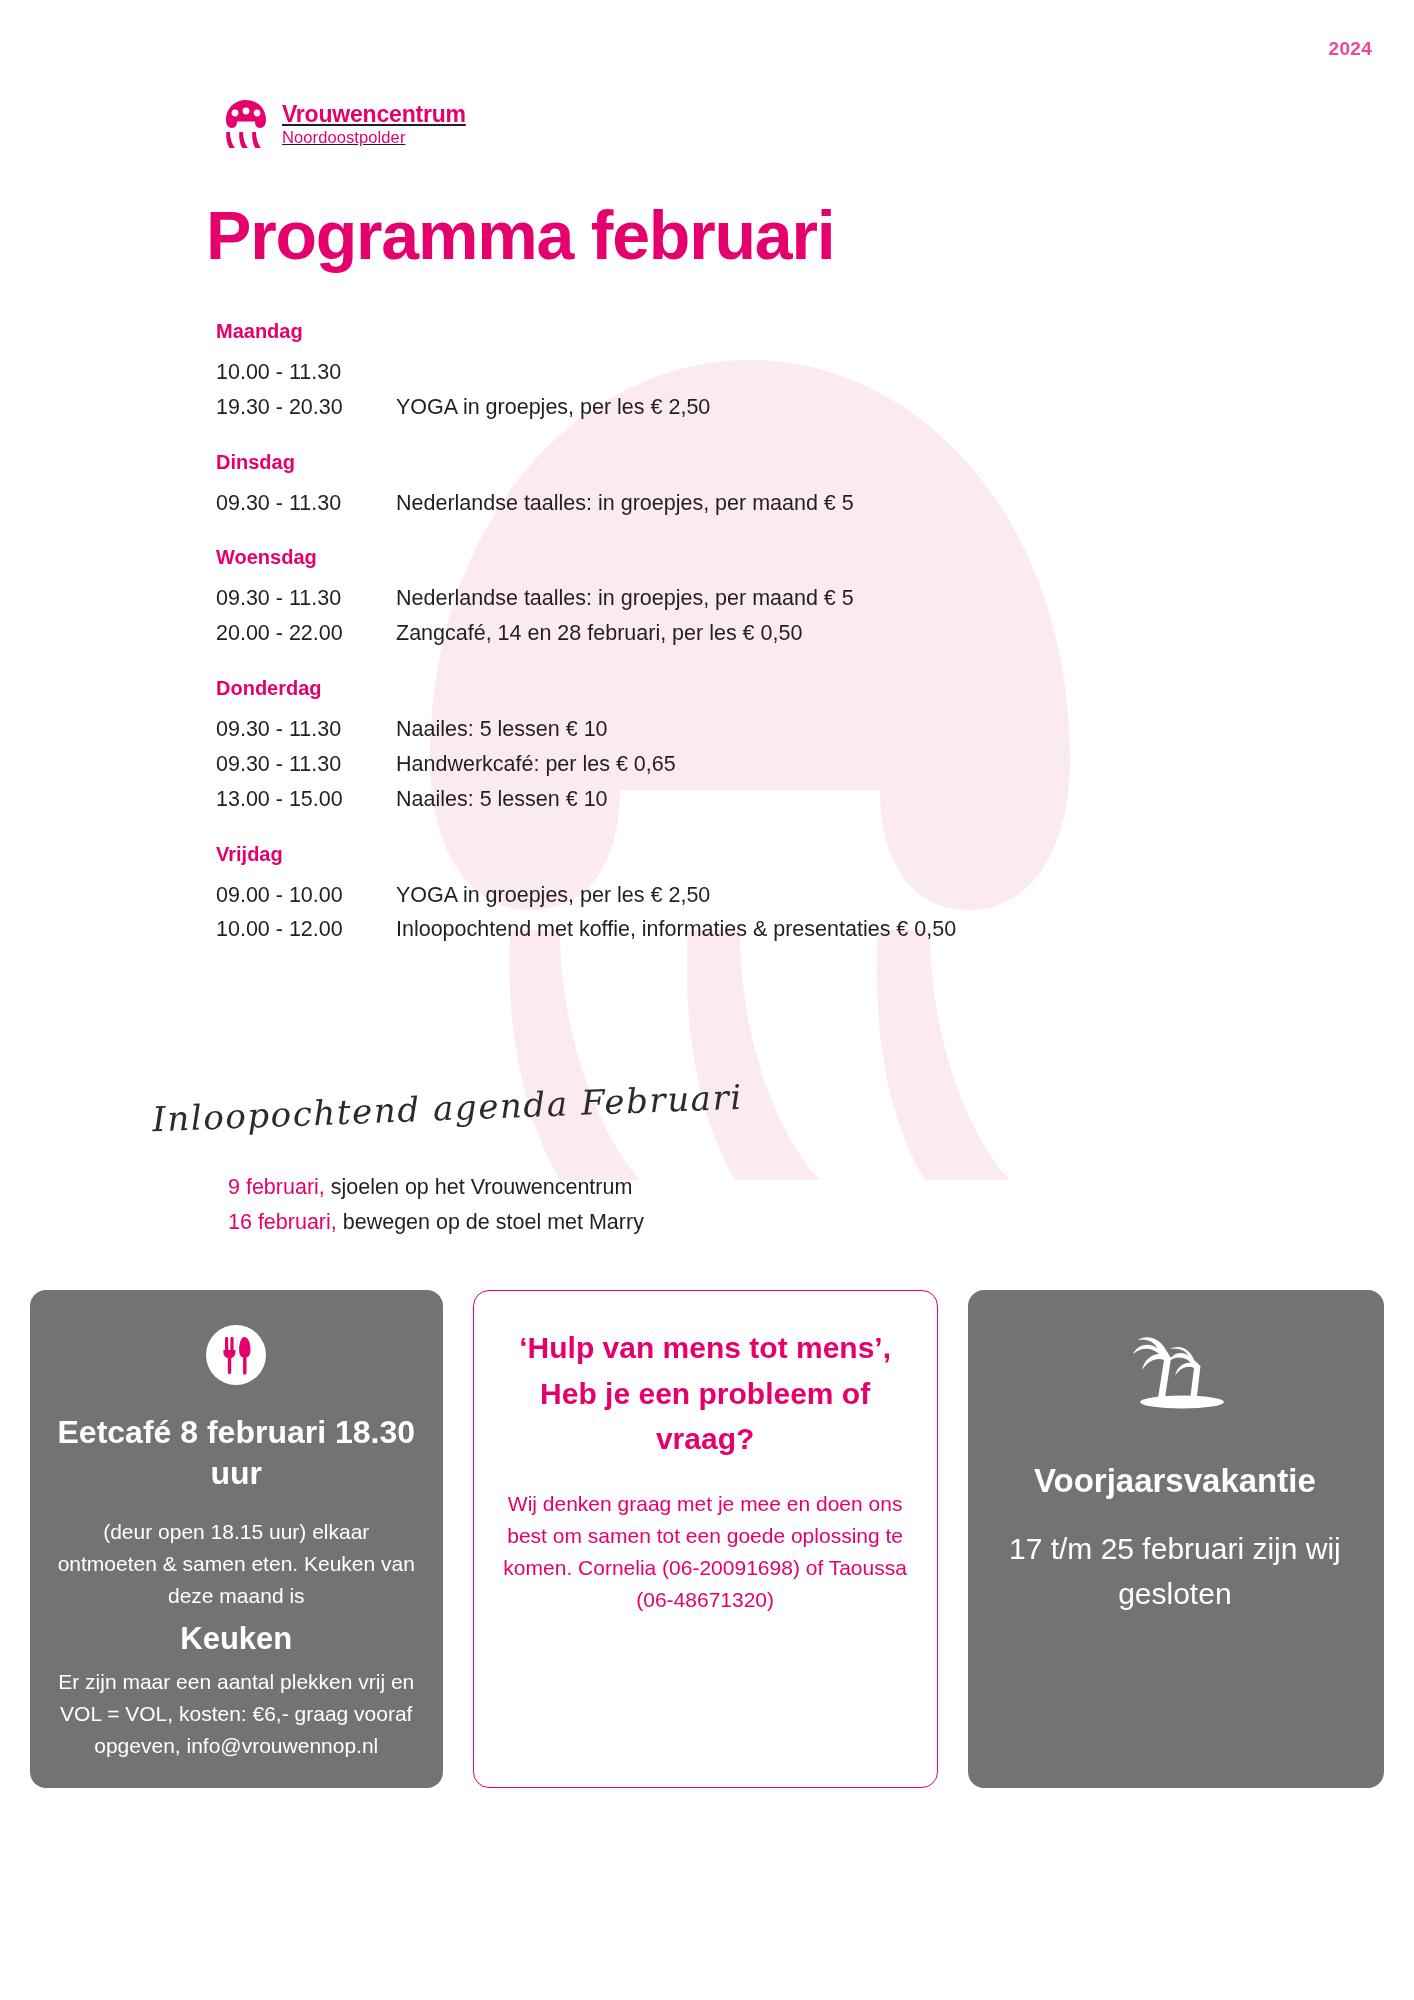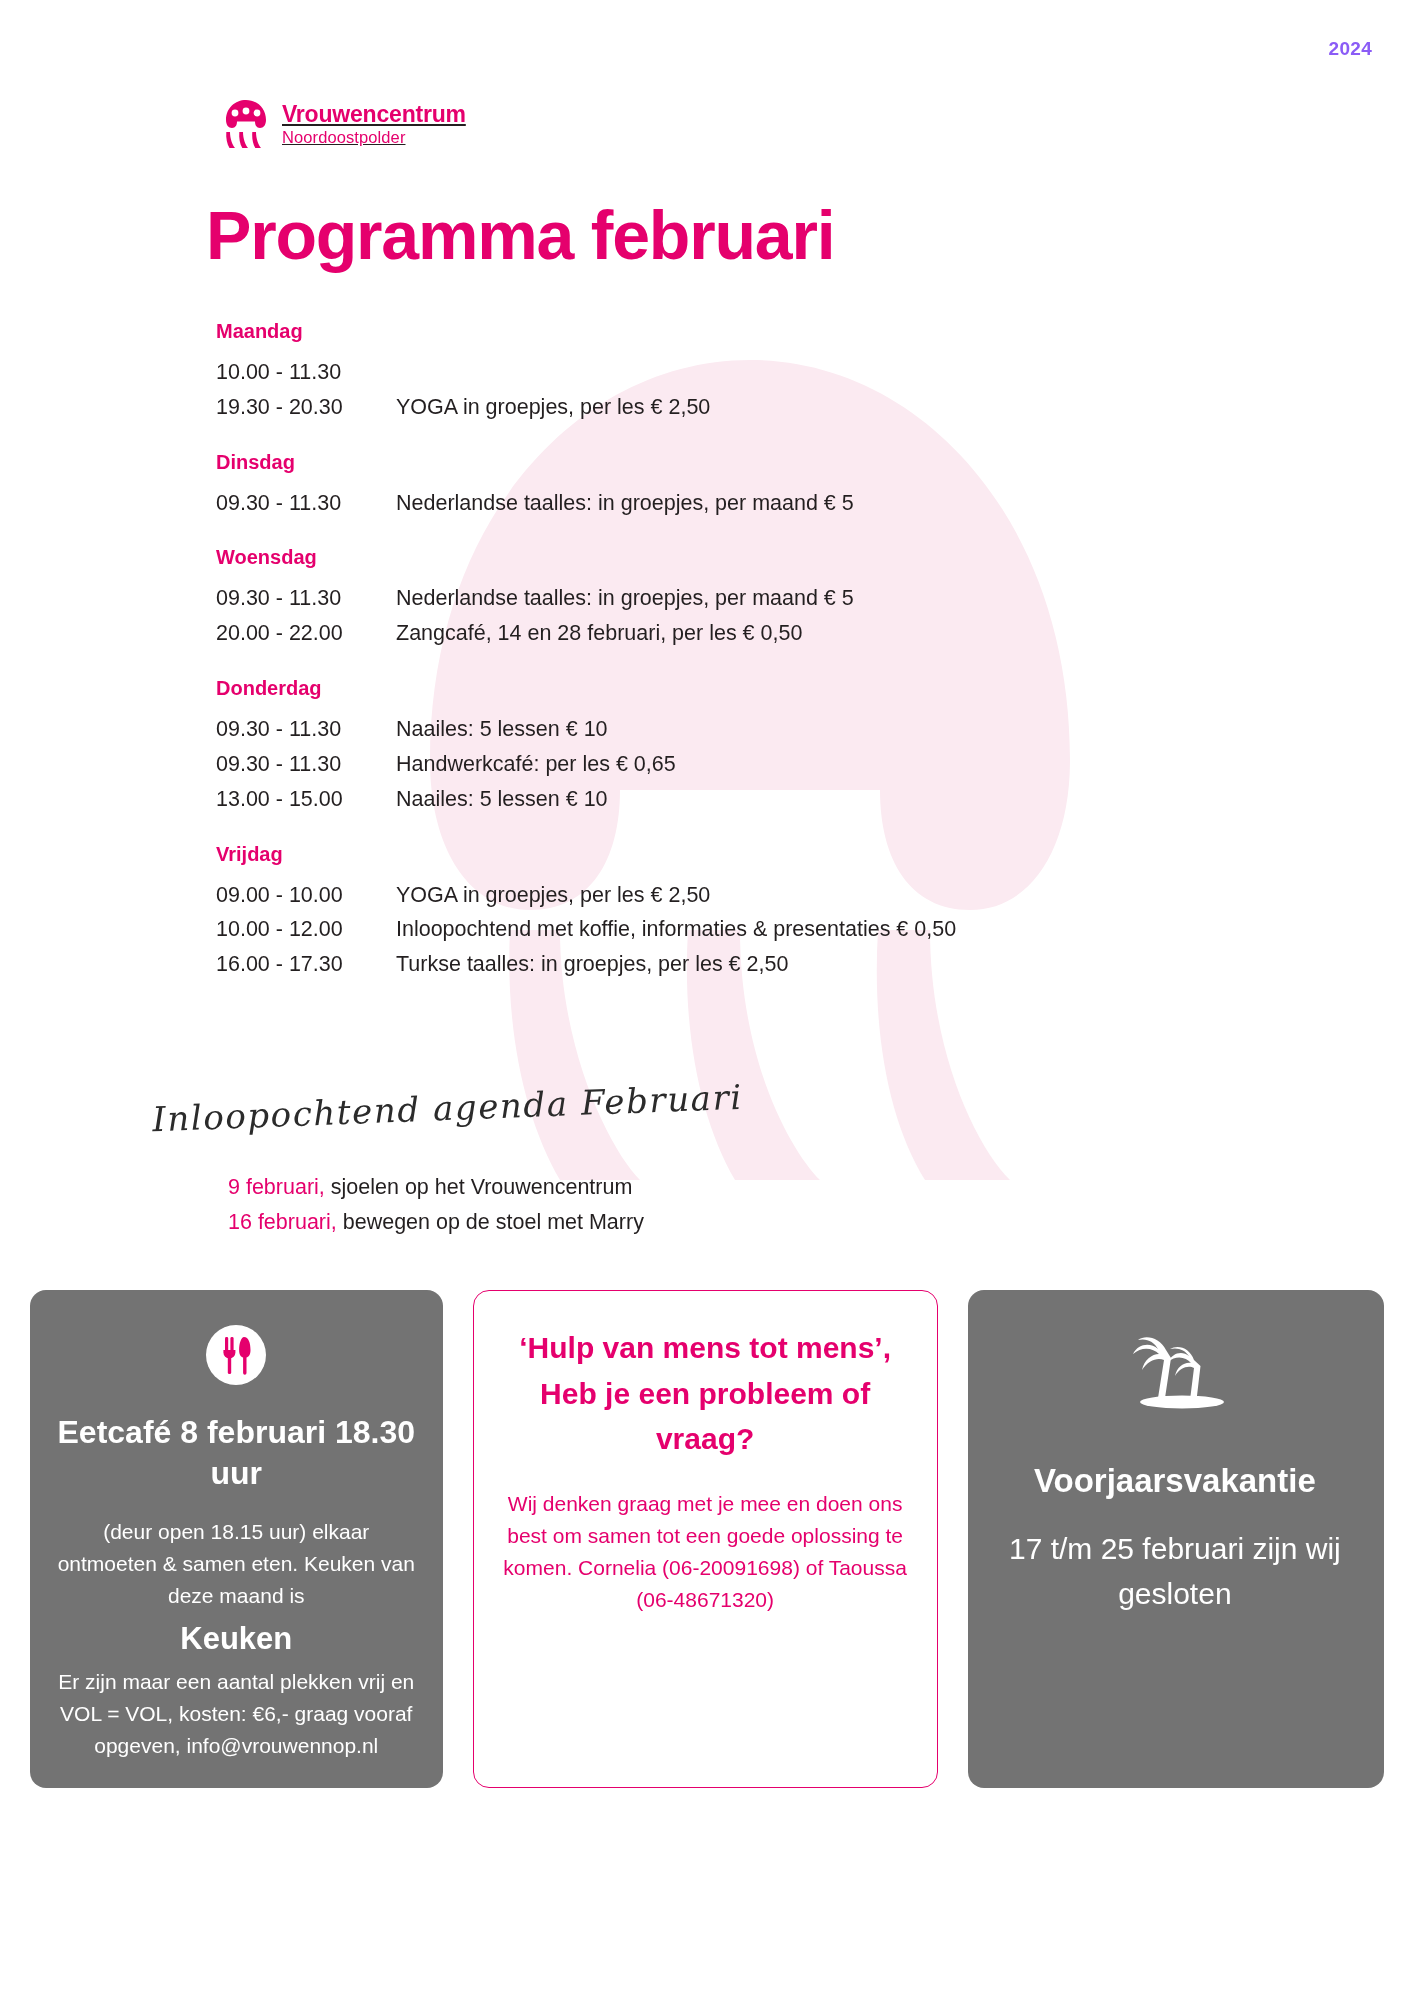--- a/index.html
+++ b/index.html
@@ -25,21 +25,21 @@
     pointer-events: none;
   }
 
   .page-inner { position: relative; z-index: 2; }
 
   
   .year {
     position: absolute;
     right: 42px;
     top: 38px;
-    color: #8b5cf6;
+    color: #ec4899;
     font-size: 19px;
     font-weight: bold;
     letter-spacing: 0.3px;
   }
 
   
   .logo-wrap {
     position: absolute;
     left: 222px;
     top: 98px;
@@ -264,24 +264,20 @@
     <div class="day-block">
       <div class="day-name">Vrijdag</div>
       <div class="row">
         <span class="time">09.00 - 10.00</span>
         <span class="desc">YOGA in groepjes, per les € 2,50</span>
       </div>
       <div class="row">
         <span class="time">10.00 - 12.00</span>
         <span class="desc">Inloopochtend met koffie, informaties &amp; presentaties € 0,50</span>
       </div>
-      <div class="row">
-        <span class="time">16.00 - 17.30</span>
-        <span class="desc">Turkse taalles: in groepjes, per les € 2,50</span>
-      </div>
     </div>
 
   </div>
 
   <div class="agenda-title">Inloopochtend agenda  Februari</div>
   <div class="agenda-list">
     <div>
       <span class="agenda-date">9 februari,</span><span> sjoelen op het Vrouwencentrum</span>
     </div>
     <div>

